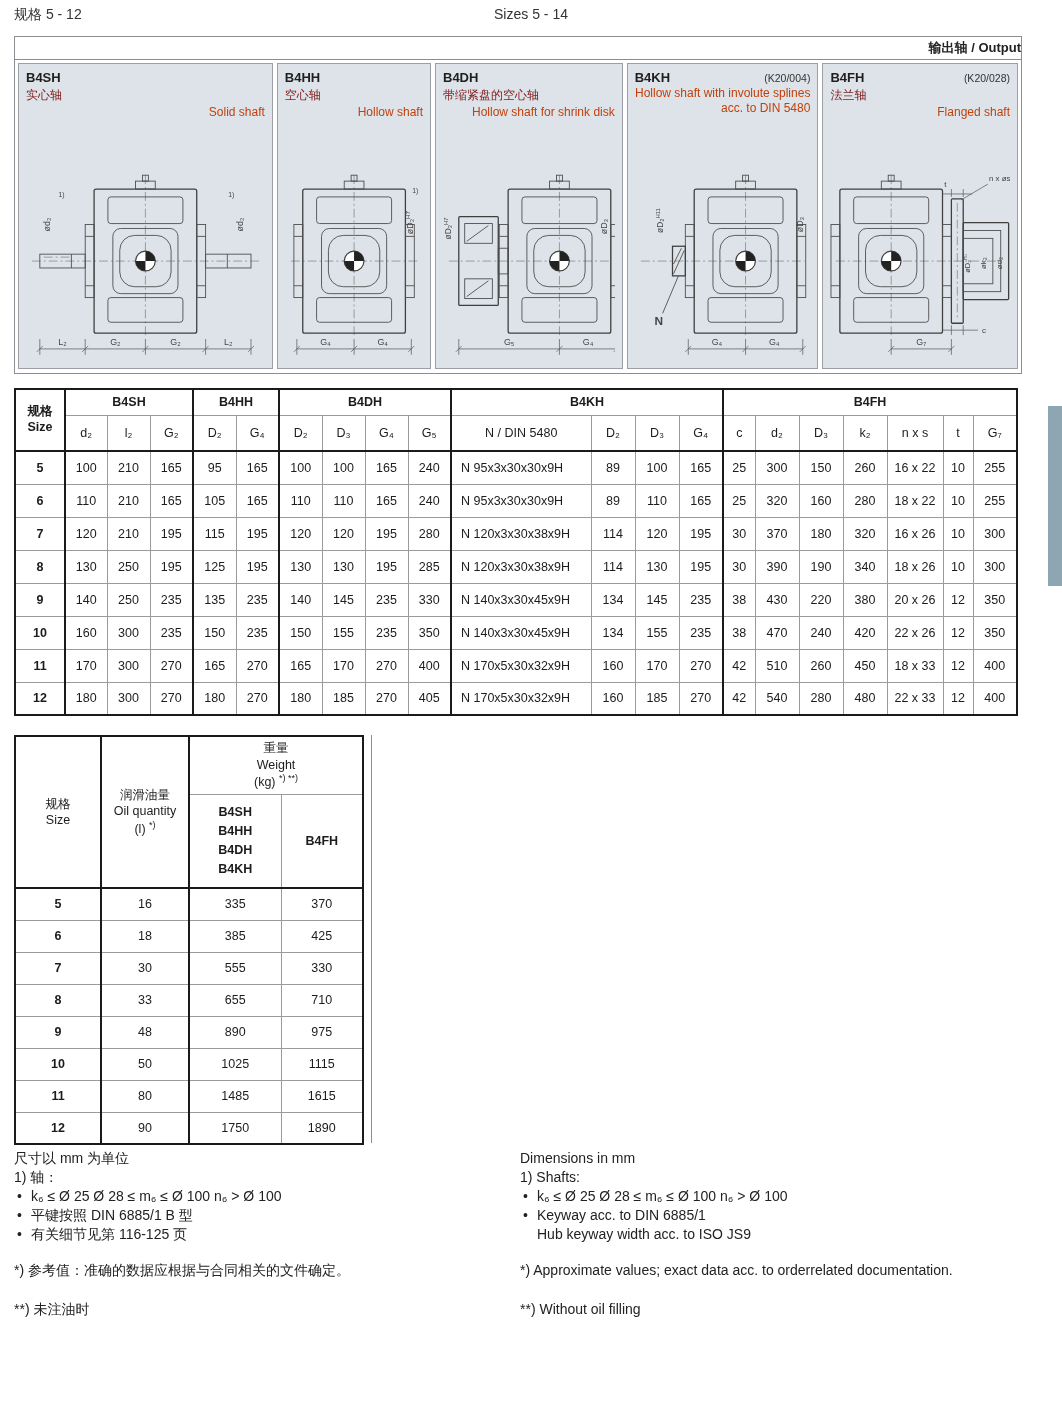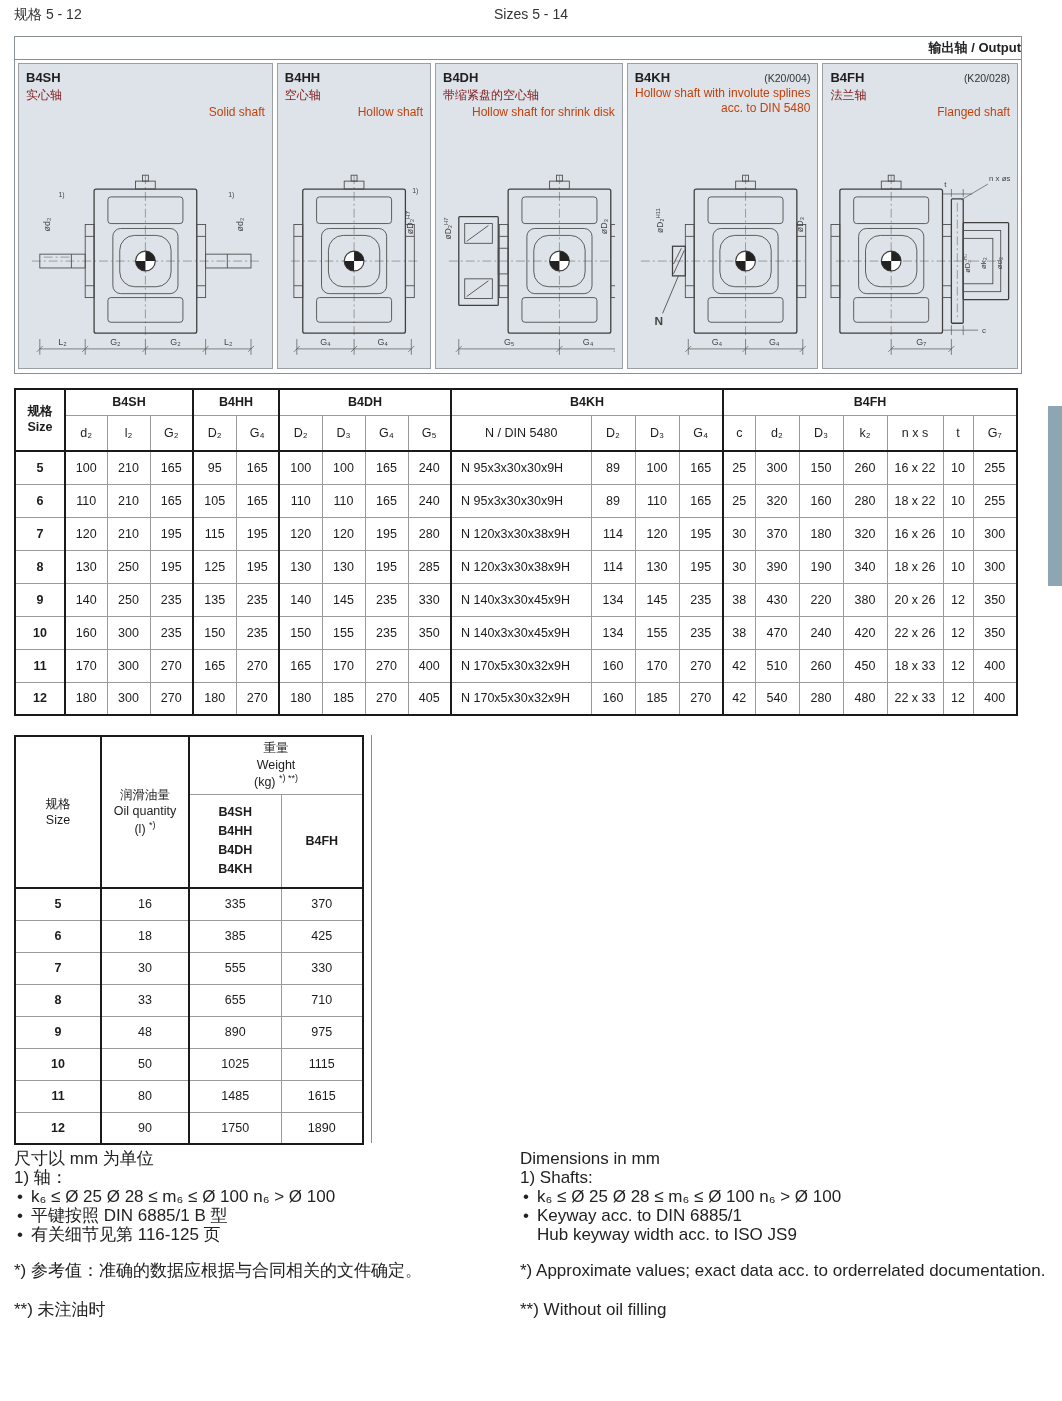--- a/index.html
+++ b/index.html
@@ -60,21 +60,21 @@
   .weight-table tbody tr{height:32px;}
   .weight-table .sizec{font-weight:bold;}
   .weight-table .hstack div{line-height:1.3;}
   .weight-table .codes{font-weight:bold;white-space:pre-line;line-height:1.5;}
   .weight-table .b4fh{font-weight:bold;}
   .weight-table sup{font-size:9px;}
 
   .table-divider{left:371px;top:735px;width:1px;height:408px;background:#8d8d8d;}
 
   
-  .notes{font-size:17px;line-height:19px;color:#222;}
+  .notes{font-size:14px;line-height:19px;color:#222;}
   .notes-zh{left:14px;top:1149px;width:480px;}
   .notes-en{left:520px;top:1149px;width:540px;}
   .n-line{white-space:pre-wrap;}
   .n-bullet{position:relative;padding-left:17px;white-space:pre-line;}
   .n-bullet::before{content:"\2022";position:absolute;left:3px;top:0;}
   .n-star{margin-top:17px;white-space:pre-wrap;}
   .n-star2{margin-top:20px;white-space:pre-wrap;}
 
   .side-tab{left:1048px;top:406px;width:14px;height:180px;}
 </style>

